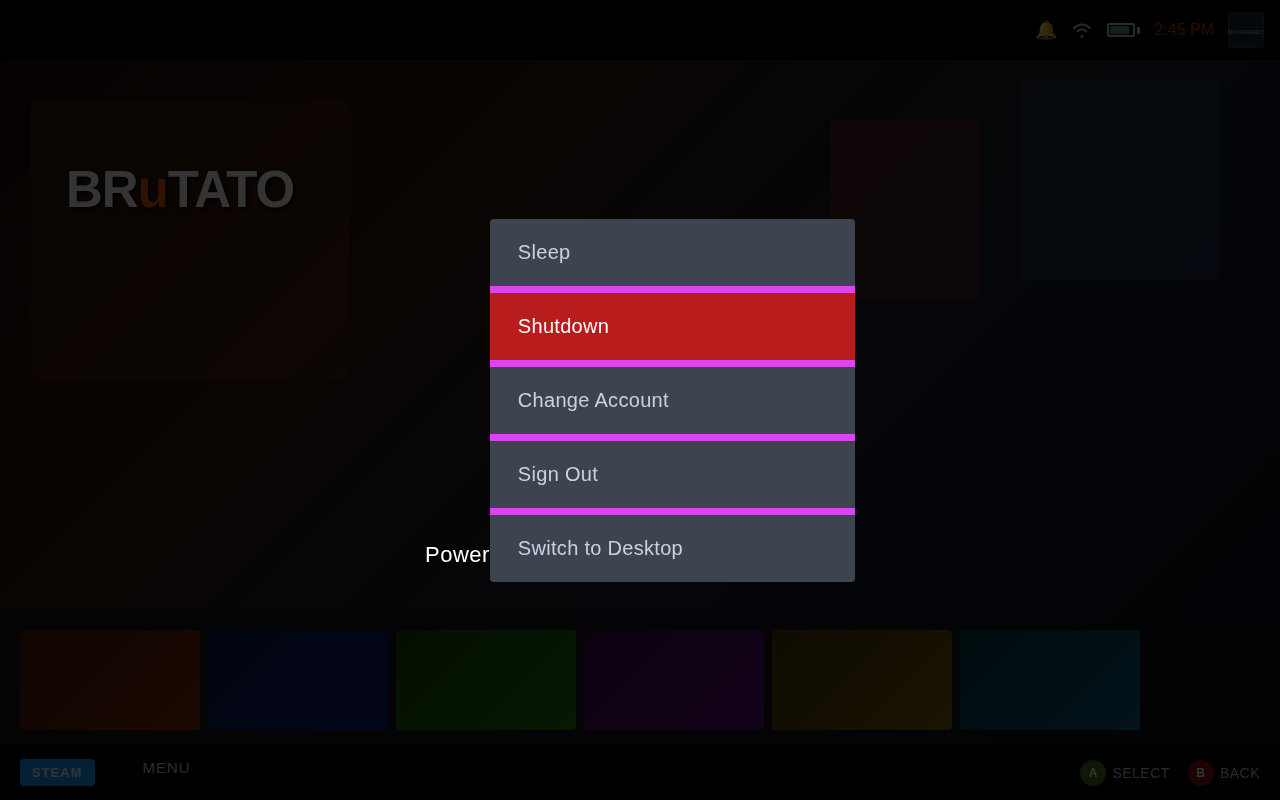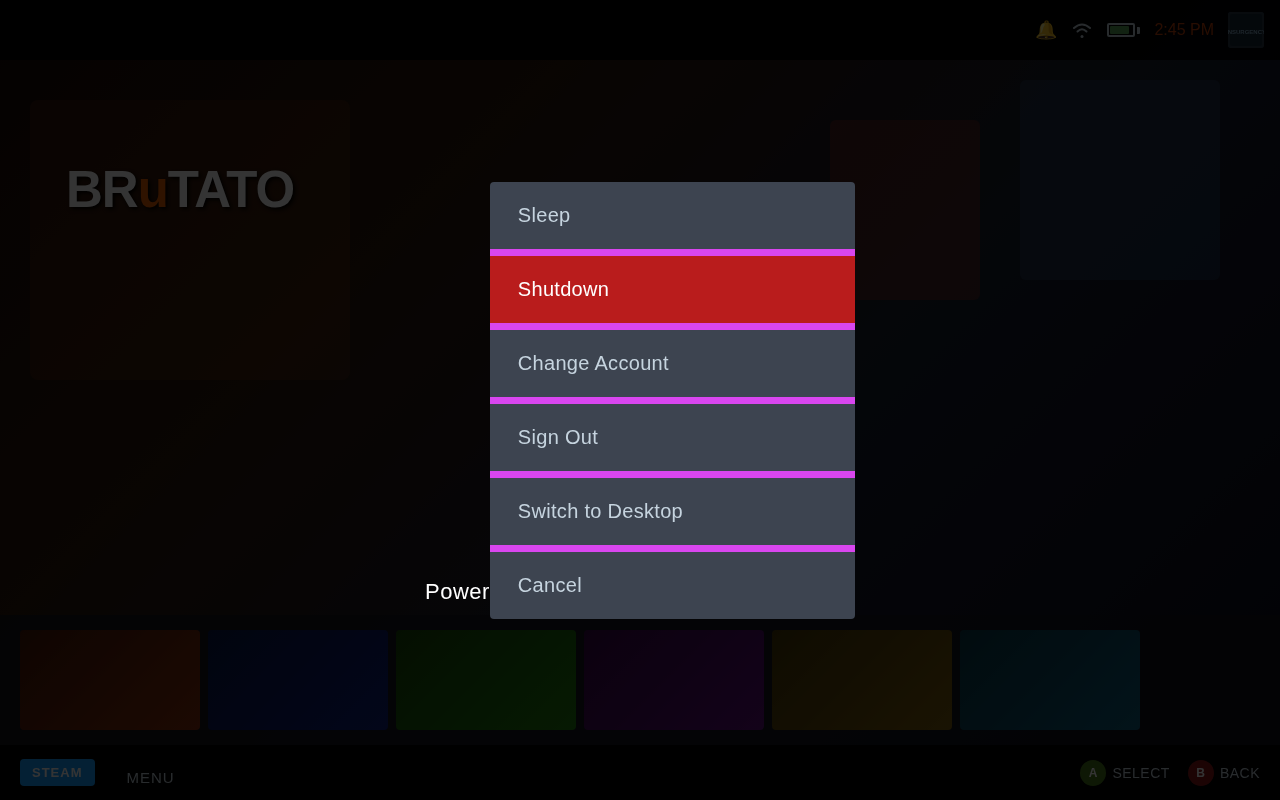--- a/index.html
+++ b/index.html
@@ -373,28 +373,27 @@
 <div class="overlay">
   <div class="power-dialog">
     <div class="power-title">Power</div>
     <div class="power-menu">
 
       <button class="power-item">Sleep</button>
       <button class="power-item selected">Shutdown</button>
       <button class="power-item">Change Account</button>
       <button class="power-item">Sign Out</button>
       <button class="power-item">Switch to Desktop</button>
-      <button class="power-item">Cancel</button>
 
     </div>
   </div>
 </div>
 
 <div class="bottombar">
-  <div style="display:flex;align-items:flex-end;gap:10px;">
+  <div style="display:flex;align-items:flex-start;gap:26px;">
     <button class="steam-btn">STEAM</button>
     <span class="menu-label">MENU</span>
   </div>
 
   <div class="bottom-right">
     <div class="controller-btn">
       <div class="btn-circle btn-a">A</div>
       <span>SELECT</span>
     </div>
     <div class="controller-btn">

